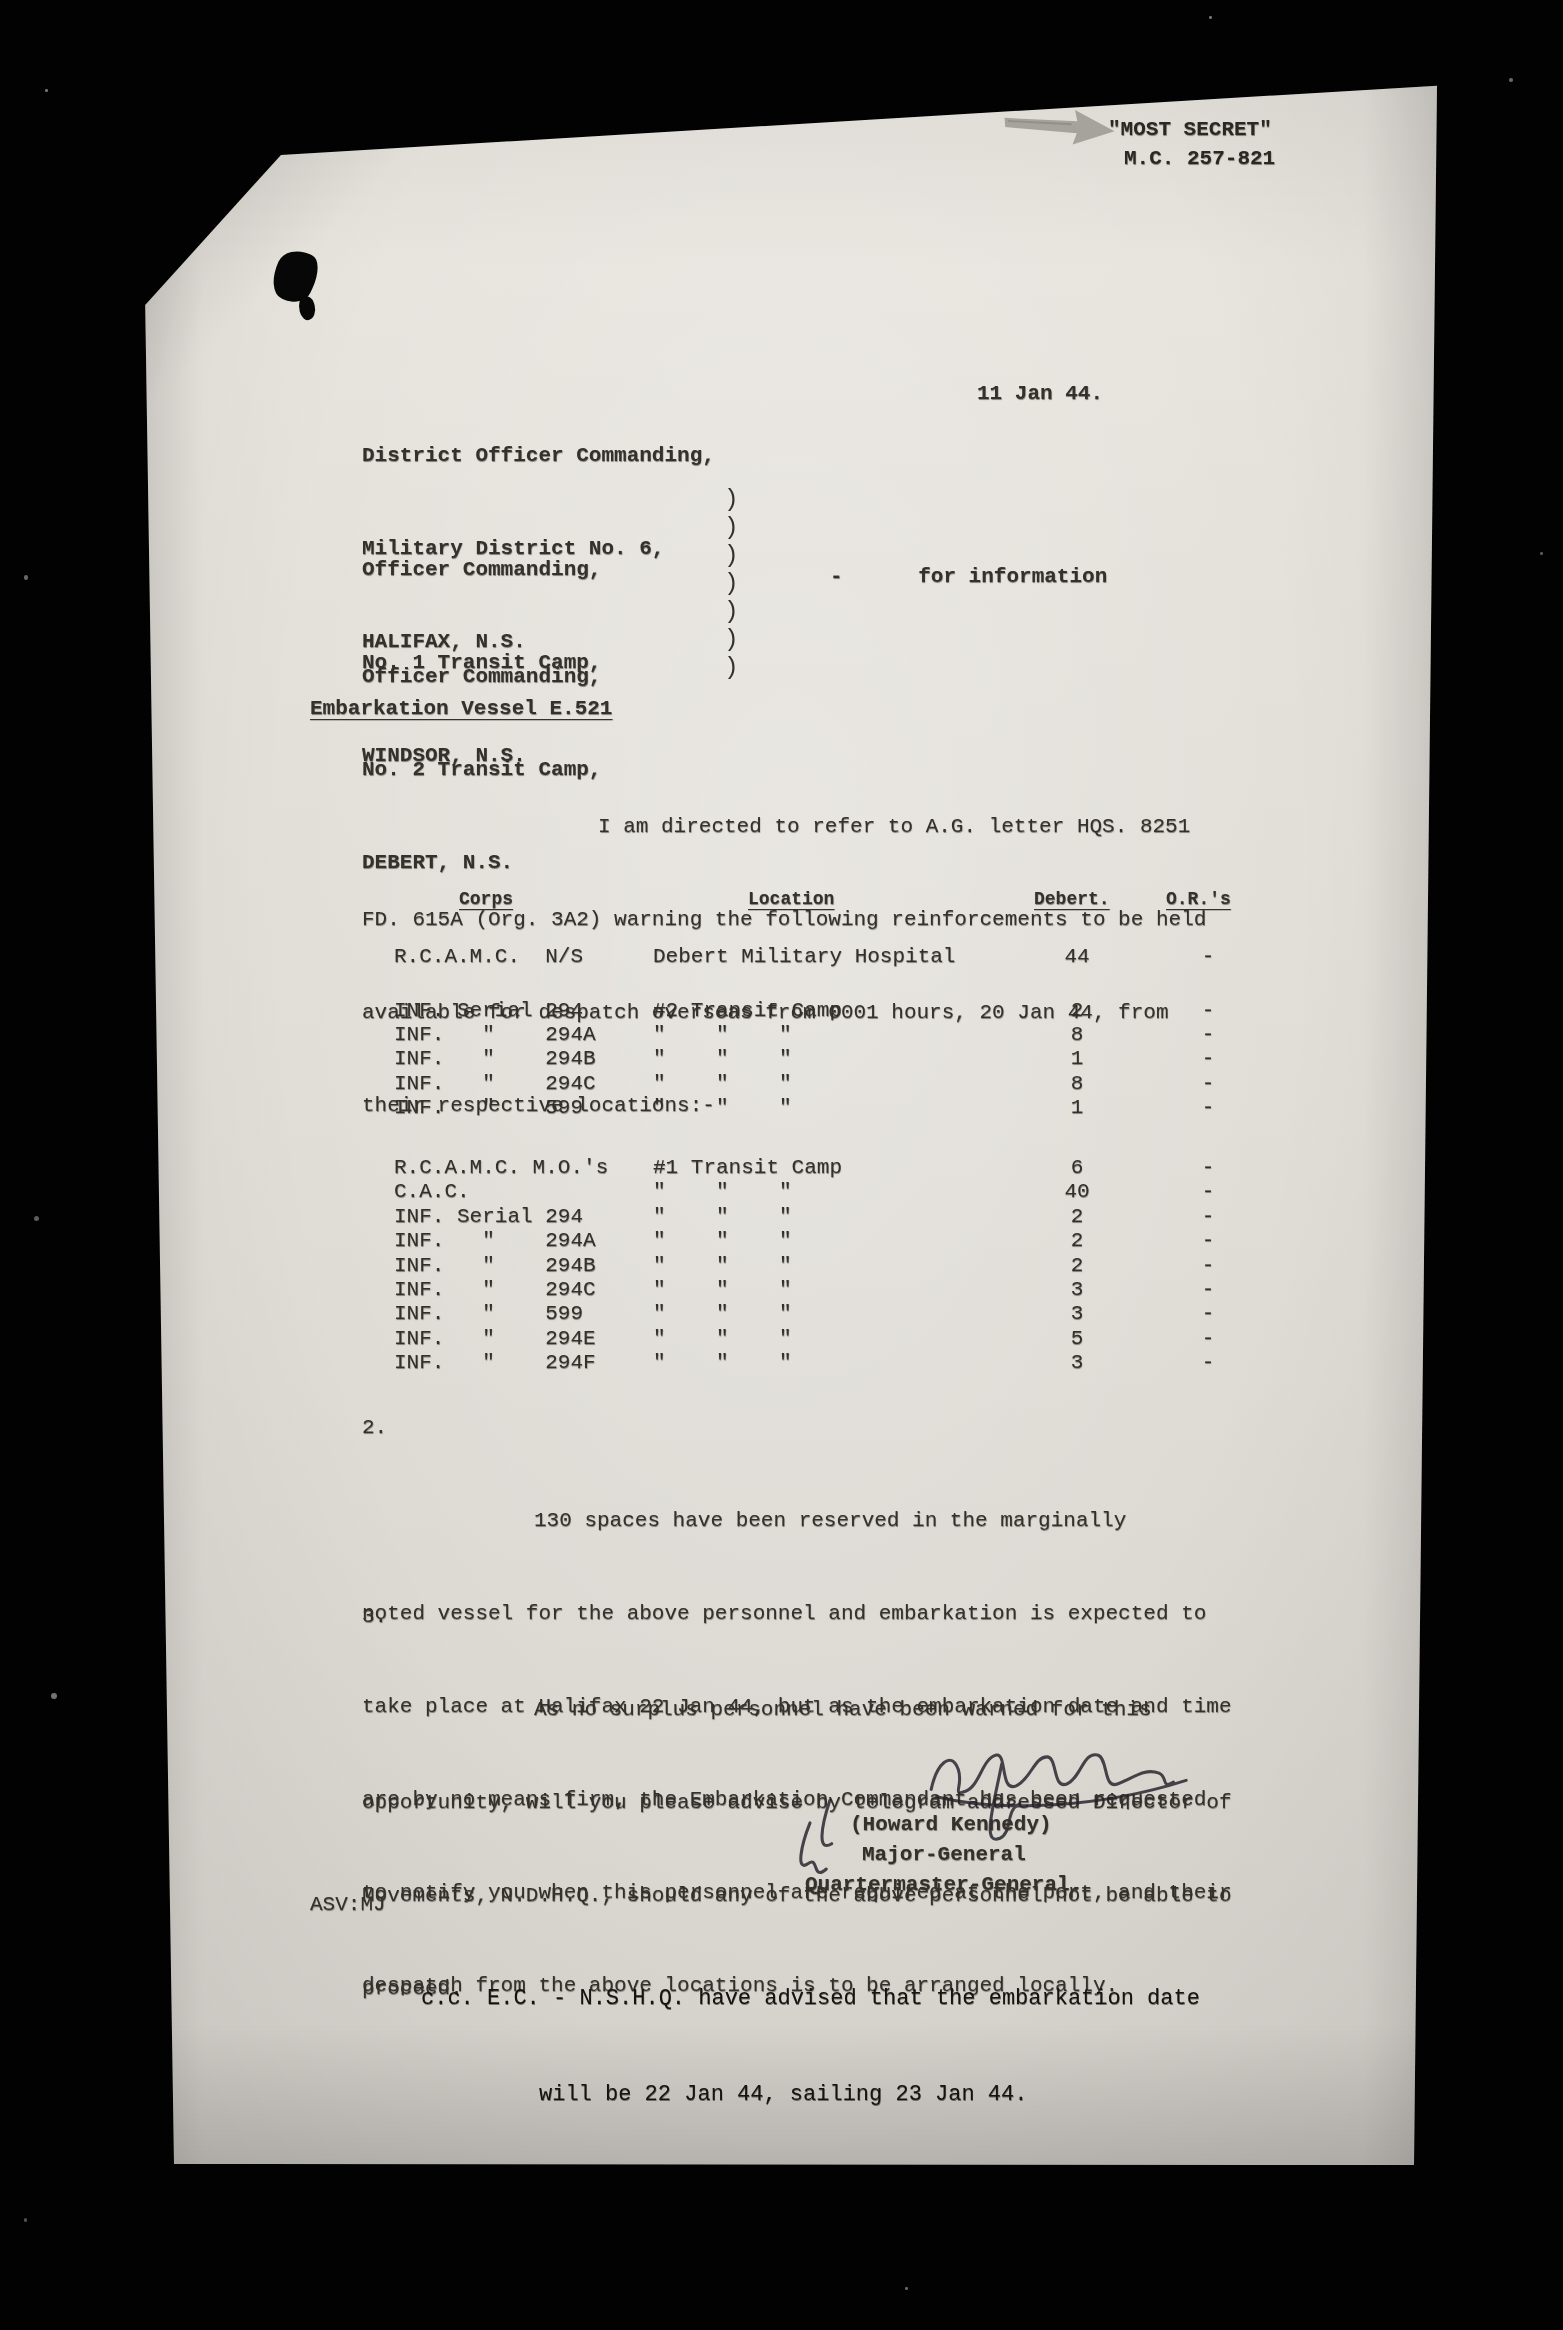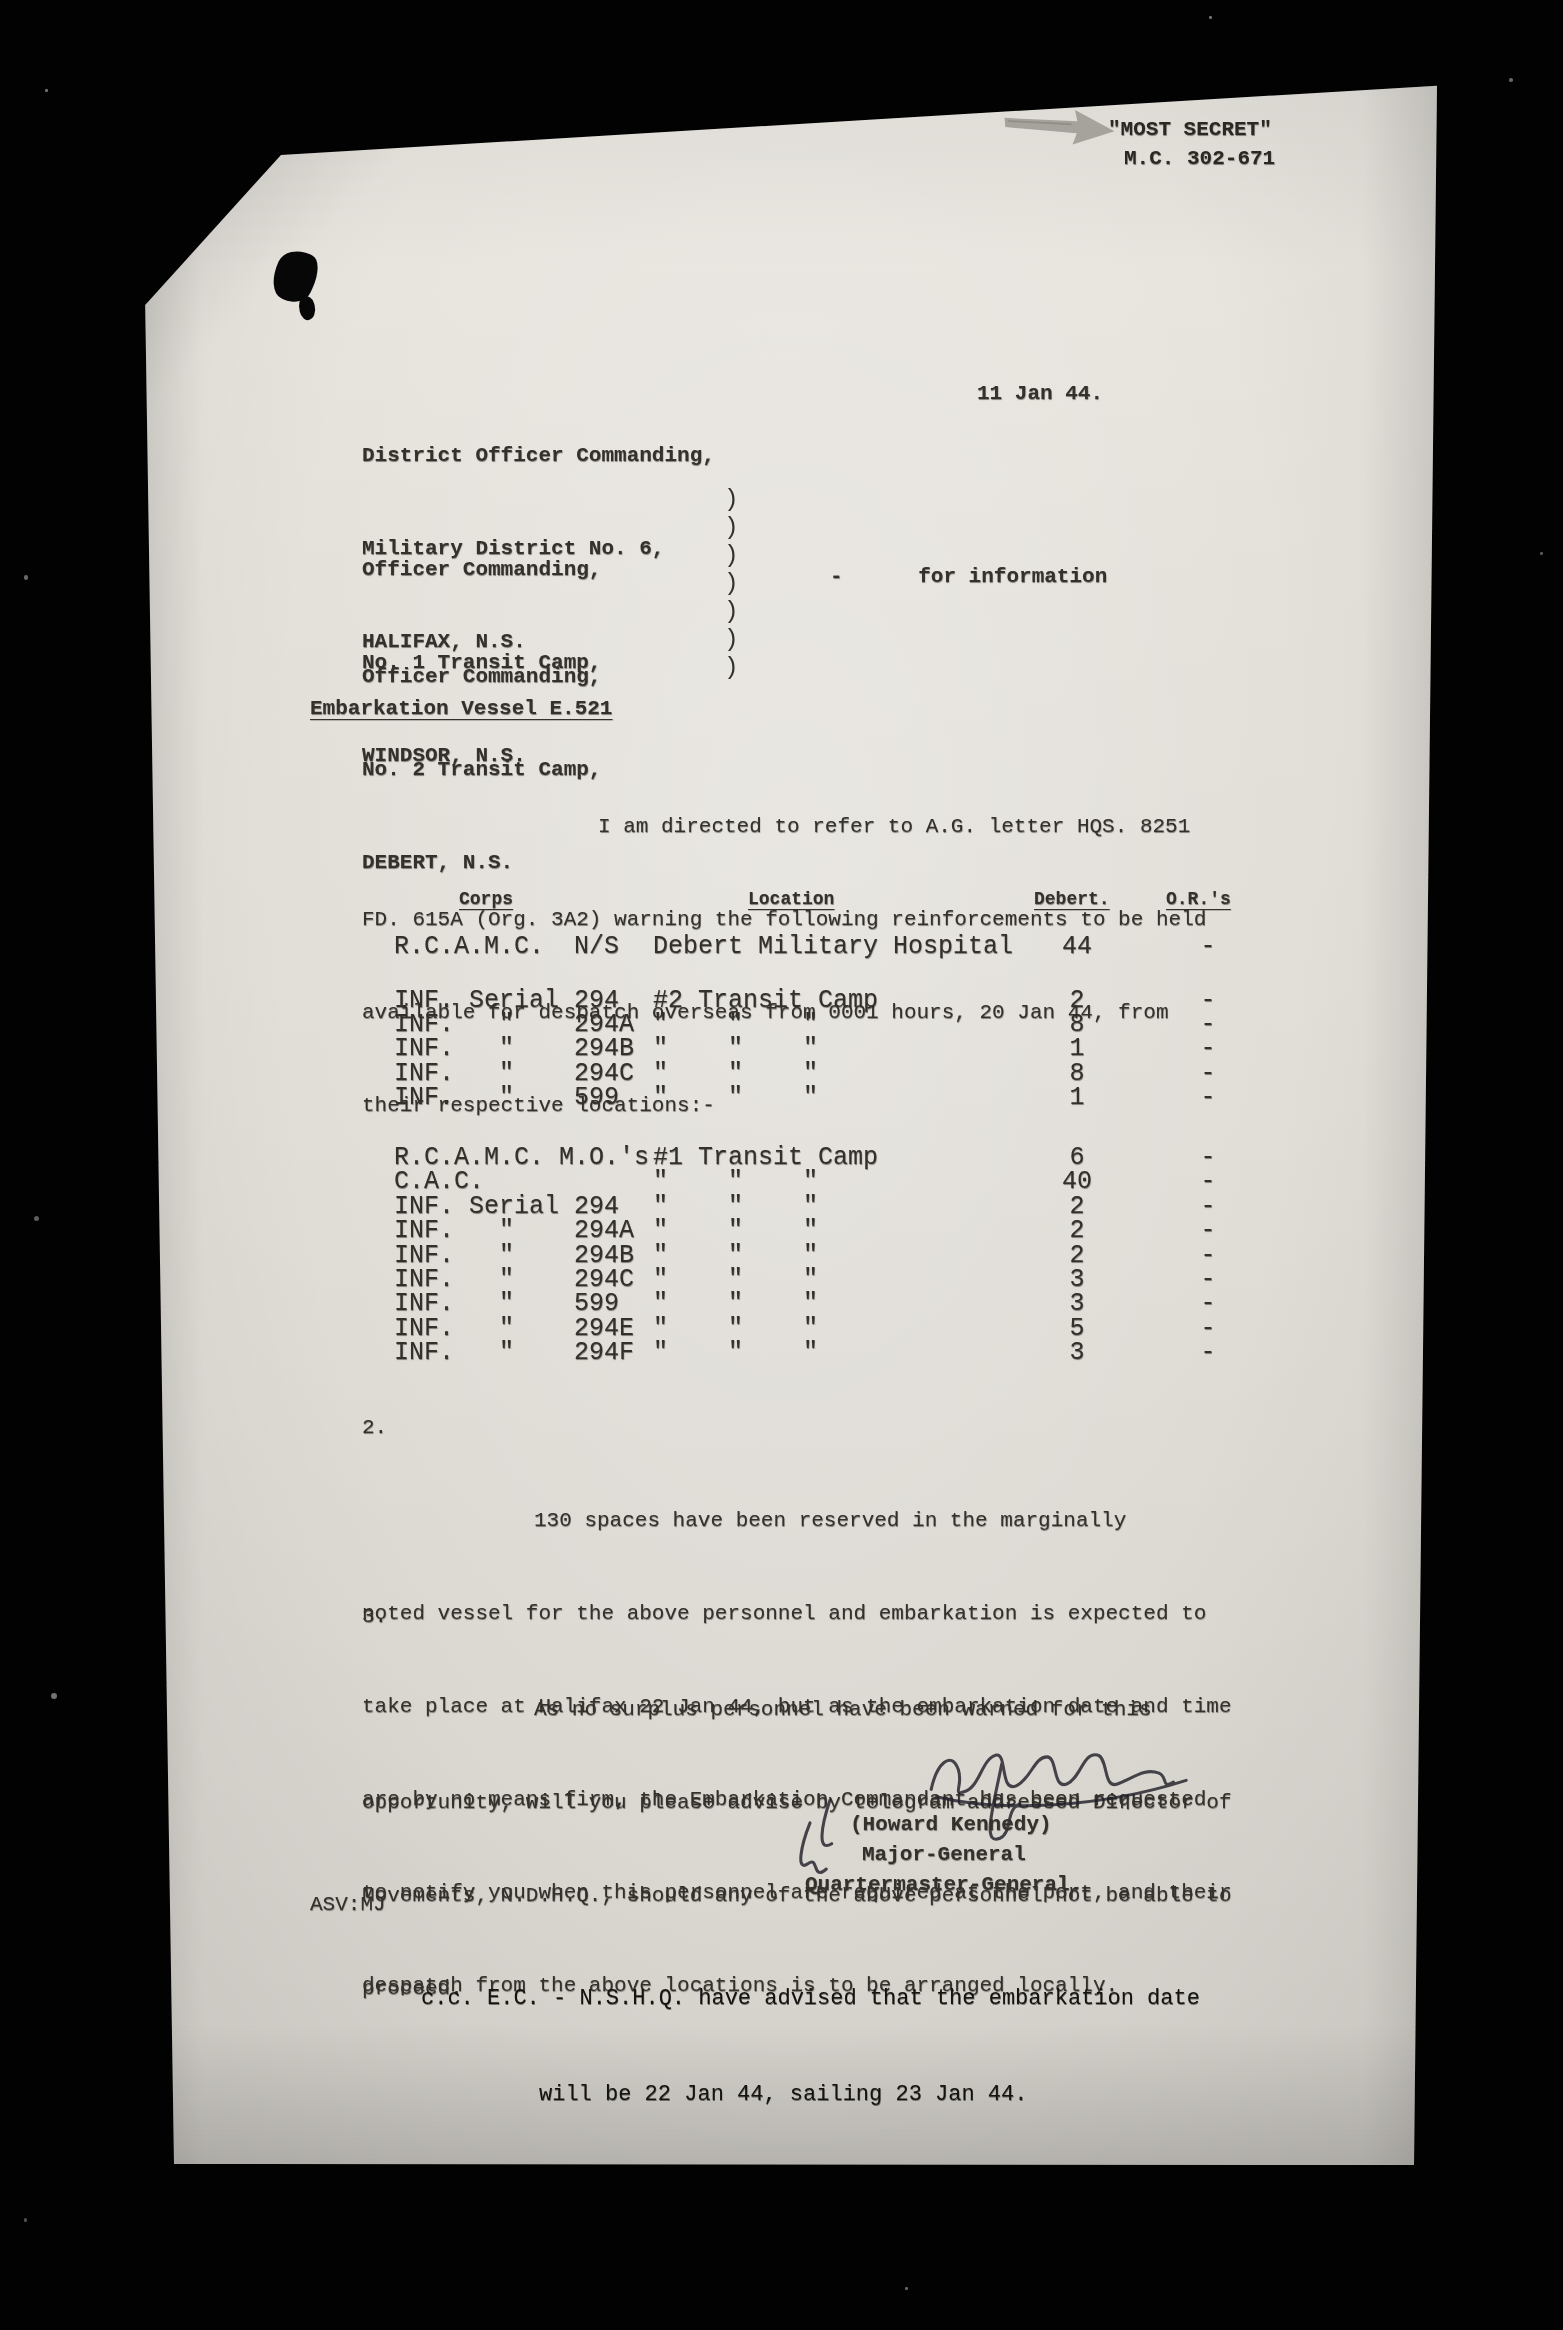--- a/index.html
+++ b/index.html
@@ -22,21 +22,21 @@
      text-shadow:0.4px 0.5px 0.8px rgba(50,46,41,0.55);}
   .bold{font-weight:bold;}
   .ul{text-decoration:underline;text-decoration-thickness:1.4px;text-underline-offset:4.5px;}
   .ln{display:block;}
   .indent1{text-indent:236px;}
   .pnum{position:absolute;left:0;top:0;}
   .pl1{text-indent:172px;}
   
   .thead{font-size:18px;}
   .trow{position:absolute;left:256px;width:1022px;height:24.4px;}
-  .tc{position:absolute;top:0;font-size:25px;line-height:24.4px;color:#332f2a;white-space:pre;
+  .tc{position:absolute;top:10px;font-size:21px;line-height:24.4px;color:#332f2a;white-space:pre;
       text-shadow:0.4px 0.5px 0.8px rgba(50,46,41,0.55);}
   .tc.c{left:0;}
   .tc.l{left:259px;}
   .tc.o{left:633px;width:100px;text-align:center;}
   .tc.r{left:769px;width:90px;text-align:center;}
   
   .braces{position:absolute;left:586px;top:403px;font-size:24.4px;line-height:28px;color:#34302b;}
   .braces div{display:block;}
   
   .cc{font-size:22px;line-height:32px;color:#151310;text-shadow:0.4px 0.5px 0.5px rgba(20,18,15,0.5);}
@@ -70,21 +70,21 @@
     <div class="blob b2"></div>
 
     <svg style="position:absolute;left:864px;top:20px;" width="118" height="50" viewBox="0 0 130 55">
       <g transform="rotate(7 65 27)" opacity="0.72">
         <path d="M2 24 L82 18 L78 6 L124 24 L80 44 L83 31 L4 34 Z" fill="#8f8c86"></path>
         <path d="M6 27 L76 22" stroke="#757169" stroke-width="2" fill="none"></path>
       </g>
     </svg>
 
     <div class="t bold" style="left:970px;top:31px;color:#2b2823;">"MOST SECRET"</div>
-    <div class="t bold" style="left:986px;top:60px;color:#2b2823;">M.C. 302-671</div>
+    <div class="t bold" style="left:986px;top:60px;color:#2b2823;">M.C. 257-821</div>
 
     <div class="t bold" style="left:224px;top:295px;">
       <span class="ln">District Officer Commanding,</span>
       <span class="ln">Military District No. 6,</span>
       <span class="ln">HALIFAX, N.S.</span>
     </div>
     <div class="t bold" style="left:839px;top:295px;">11 Jan 44.</div>
 
     <div class="t bold" style="left:224px;top:409px;">
       <span class="ln">Officer Commanding,</span>

